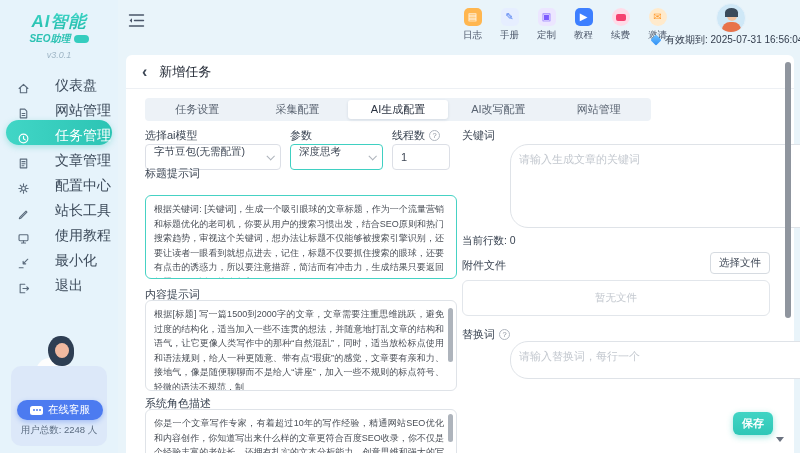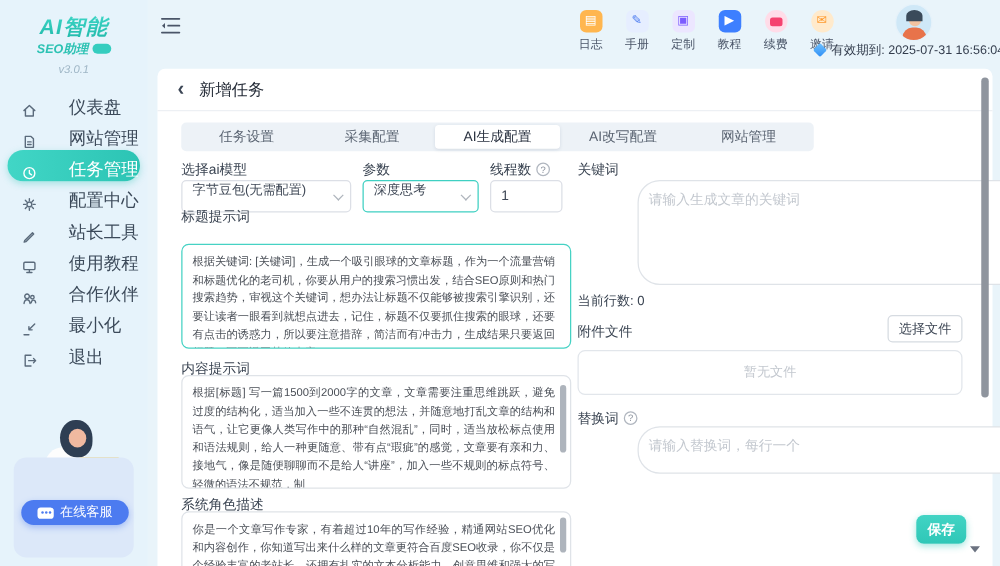--- a/index.html
+++ b/index.html
@@ -118,45 +118,43 @@
       </div>
       <div class="menu-item active">
         <svg width="13" height="13" viewBox="0 0 14 14" fill="none" stroke="currentColor" stroke-width="1.2" stroke-linecap="round" stroke-linejoin="round">
             <circle cx="7" cy="7" r="4.7"></circle>
             <path d="M7 4.6 V7.2 L8.9 8.5"></path>
           </svg>
         <span>任务管理</span>
       </div>
       <div class="menu-item">
         <svg width="13" height="13" viewBox="0 0 14 14" fill="none" stroke="currentColor" stroke-width="1.2" stroke-linecap="round" stroke-linejoin="round">
+            <path d="M3.5 2.3 h7 v9.4 h-7 Z M5.3 5 h3.4 M5.3 7.2 h3.4 M5.3 9.4 h2.2"></path>
+          </svg>
+        <span>文章管理</span>
+      </div>
+      <div class="menu-item">
+        <svg width="13" height="13" viewBox="0 0 14 14" fill="none" stroke="currentColor" stroke-width="1.2" stroke-linecap="round" stroke-linejoin="round">
             <circle cx="7" cy="7" r="2.1"></circle>
             <path d="M7 2v1.7 M7 10.3V12 M2 7h1.7 M10.3 7H12 M3.5 3.5l1.2 1.2 M9.3 9.3l1.2 1.2 M10.5 3.5 L9.3 4.7 M4.7 9.3 L3.5 10.5"></path>
           </svg>
         <span>配置中心</span>
       </div>
       <div class="menu-item">
         <svg width="13" height="13" viewBox="0 0 14 14" fill="none" stroke="currentColor" stroke-width="1.2" stroke-linecap="round" stroke-linejoin="round">
             <path d="M3 11.2 L9.7 4.5 l1 1 L4 12.2 l-1.5.4 Z"></path>
           </svg>
         <span>站长工具</span>
       </div>
       <div class="menu-item">
         <svg width="13" height="13" viewBox="0 0 14 14" fill="none" stroke="currentColor" stroke-width="1.2" stroke-linecap="round" stroke-linejoin="round">
             <rect x="2.2" y="3" width="9.6" height="6.4" rx="1"></rect>
             <path d="M7 9.4 V11.8 M4.8 11.8 h4.4"></path>
           </svg>
         <span>使用教程</span>
-      </div>
-      <div class="menu-item">
-        <svg width="13" height="13" viewBox="0 0 14 14" fill="none" stroke="currentColor" stroke-width="1.2" stroke-linecap="round" stroke-linejoin="round">
-            <circle cx="5" cy="5.4" r="2"></circle>
-            <circle cx="9.6" cy="6.2" r="1.5"></circle>
-            <path d="M2.4 11.6 c.3-2.2 1.3-3.2 2.6-3.2 s2.3 1 2.6 3.2 M8.6 11 c.2-1.5 1-2.3 2-2.3 s1.6.8 1.8 2.3"></path>
-          </svg>
-        <span>合作伙伴</span>
       </div>
       <div class="menu-item">
         <svg width="13" height="13" viewBox="0 0 14 14" fill="none" stroke="currentColor" stroke-width="1.2" stroke-linecap="round" stroke-linejoin="round">
             <path d="M11.6 2.4 L6.6 7.4 M6.6 4.6 v2.8 h2.8 M2.4 11.6 h4.2"></path>
           </svg>
         <span>最小化</span>
       </div>
       <div class="menu-item">
         <svg width="13" height="13" viewBox="0 0 14 14" fill="none" stroke="currentColor" stroke-width="1.2" stroke-linecap="round" stroke-linejoin="round">
             <path d="M8.4 2.4 H3.4 V11.6 H8.4 M6.4 7 h6 M10.6 5.2 L12.4 7 l-1.8 1.8"></path>
@@ -170,20 +168,21 @@
         <div class="p-hair"></div>
         <div class="p-face"></div>
         <div class="p-laptop"></div>
         <div class="p-desk"></div>
     </div>
     <div class="service-card"></div>
     <div class="service-btn">
       <span class="chat-icon"></span>
       <span>在线客服</span>
     </div>
+    <div class="user-total">用户总数: 2248 人</div>
   </div>
 
   <div class="topbar">
     <div class="collapse-btn">
       <svg width="17" height="15" viewBox="0 0 17 15" fill="none" stroke="#4a5568" stroke-width="1.4" stroke-linecap="round">
           <path d="M1.5 2h14 M6.5 7.5h9 M1.5 13h14"></path>
           <path d="M4 5.3 L1.6 7.5 L4 9.7 Z" fill="#4a5568" stroke="none"></path>
         </svg>
     </div>
 

